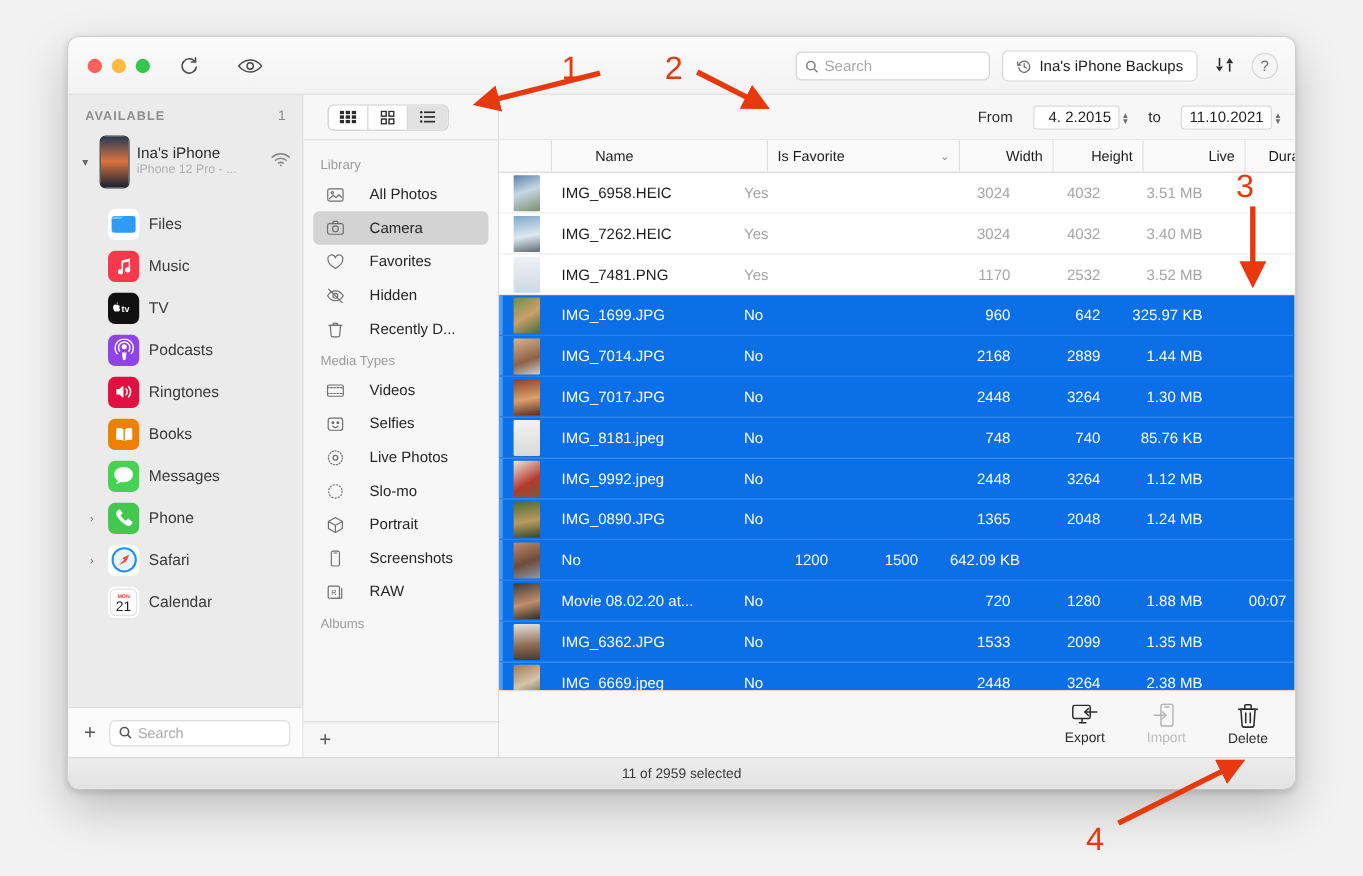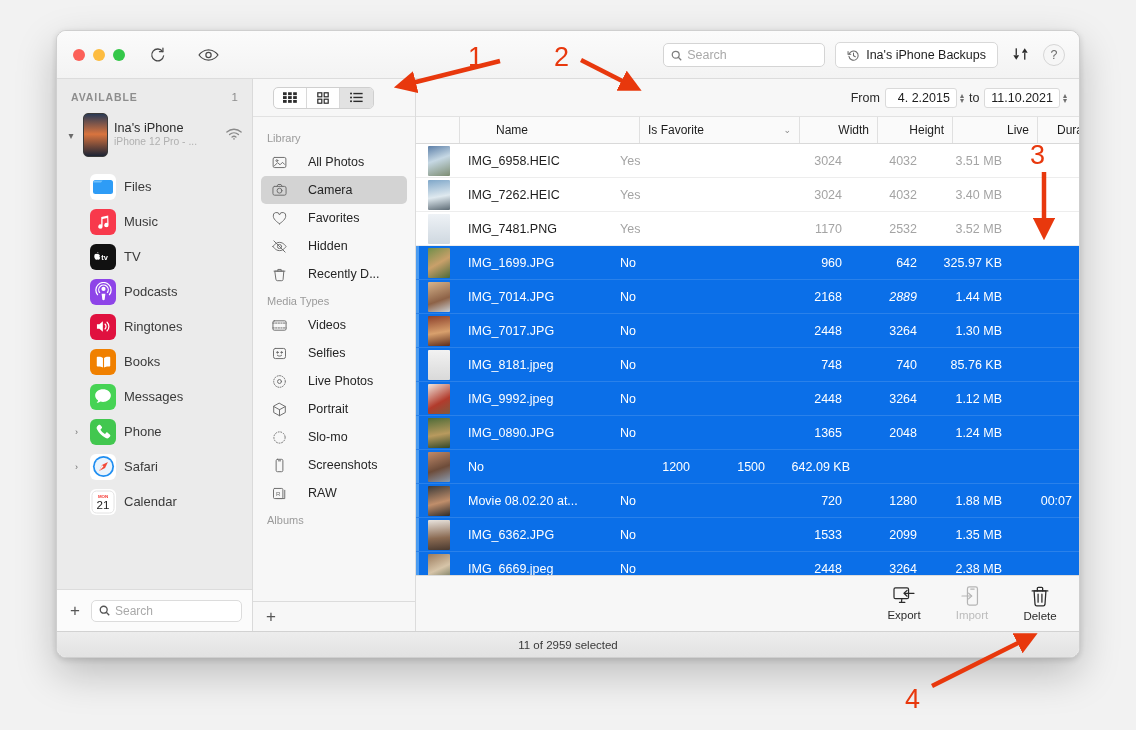--- a/index.html
+++ b/index.html
@@ -131,21 +131,21 @@
   .m-label { font-size: 12.5px; color: #252525; }
   .mid-foot {
     flex: 0 0 30px; border-top: 1px solid #dcdcdc; background: #f7f7f7;
     display: flex; align-items: center; padding-left: 10px;
   }
 
   
   .main { flex: 1; display: flex; flex-direction: column; min-width: 0; background: #fff; }
   .daterow {
     height: 38px; flex: 0 0 38px; border-bottom: 1px solid #e2e2e2; background: #f7f7f7;
-    display: flex; align-items: center; justify-content: flex-end; padding-right: 12px; gap: 5px;
+    display: flex; align-items: center; justify-content: flex-end; padding-right: 12px; gap: 17px;
   }
   .dr-lbl { font-size: 12.5px; color: #2b2b2b; }
   .stepper-wrap { display: flex; align-items: center; gap: 3px; }
   .datefield {
     border: 1px solid #dadada; background: #fff; border-radius: 3px;
     padding: 2px 6px; font-size: 12.5px; color: #1d1d1d; min-width: 72px; text-align: right;
   }
   .stepper { display: flex; flex-direction: column; line-height: 5px; font-size: 8px; color: #6f6f6f; }
 
   
@@ -494,33 +494,33 @@
                 <svg width="15" height="15" viewBox="0 0 16 16" fill="none" stroke="currentColor" stroke-width="1.05" stroke-linecap="round" stroke-linejoin="round">
                   <circle cx="8" cy="8" r="6.2" stroke-dasharray="1 1.6"></circle>
                   <circle cx="8" cy="8" r="2.1"></circle>
                 </svg>
               </span>
               <span class="m-label">Live Photos</span>
             </div>
             <div class="m-row">
               <span class="m-ico">
                 <svg width="15" height="15" viewBox="0 0 16 16" fill="none" stroke="currentColor" stroke-width="1.05" stroke-linecap="round" stroke-linejoin="round">
+                  <circle cx="8" cy="8" r="6" stroke-dasharray="1 1.9"></circle>
+                </svg>
+              </span>
+              <span class="m-label">Slo-mo</span>
+            </div>
+            <div class="m-row">
+              <span class="m-ico">
+                <svg width="15" height="15" viewBox="0 0 16 16" fill="none" stroke="currentColor" stroke-width="1.05" stroke-linecap="round" stroke-linejoin="round">
                   <path d="M8 1.4 14.2 4.8v6.4L8 14.6 1.8 11.2V4.8z"></path>
                   <path d="M1.8 4.8 8 8.2l6.2-3.4M8 8.2v6.4"></path>
                 </svg>
               </span>
               <span class="m-label">Portrait</span>
-            </div>
-            <div class="m-row">
-              <span class="m-ico">
-                <svg width="15" height="15" viewBox="0 0 16 16" fill="none" stroke="currentColor" stroke-width="1.05" stroke-linecap="round" stroke-linejoin="round">
-                  <circle cx="8" cy="8" r="6" stroke-dasharray="1 1.9"></circle>
-                </svg>
-              </span>
-              <span class="m-label">Slo-mo</span>
             </div>
             <div class="m-row">
               <span class="m-ico">
                 <svg width="15" height="15" viewBox="0 0 16 16" fill="none" stroke="currentColor" stroke-width="1.05" stroke-linecap="round" stroke-linejoin="round">
                   <rect x="4.4" y="1.4" width="7.2" height="13.2" rx="1.4"></rect>
                   <path d="M6.8 3h2.4"></path>
                 </svg>
               </span>
               <span class="m-label">Screenshots</span>
             </div>
@@ -633,21 +633,21 @@
               <div class="cell num" style="flex: 0 0 70px;"></div>
             </div>
             <div class="trow sel" style="position: relative;">
               <div class="sw-left"></div>
               <div class="cell" style="flex: 0 0 44px;">
                 <div class="thumb" style="background: linear-gradient(160deg, rgb(214, 180, 140), rgb(141, 98, 71) 60%, rgb(201, 207, 212));"></div>
               </div>
               <div class="cell" style="flex: 0 0 152px;">IMG_7014.JPG</div>
               <div class="cell" style="flex: 0 0 160px;">No</div>
               <div class="cell num" style="flex: 0 0 78px;">2168</div>
-              <div class="cell num" style="flex: 0 0 75px; font-style: italic;">2889</div>
+              <div class="cell num" style="flex: 0 0 75px;">2889</div>
               <div class="cell num" style="flex: 0 0 85px;">1.44 MB</div>
               <div class="cell num" style="flex: 0 0 70px;"></div>
             </div>
             <div class="trow sel" style="position: relative;">
               <div class="sw-left"></div>
               <div class="cell" style="flex: 0 0 44px;">
                 <div class="thumb" style="background: linear-gradient(170deg, rgb(139, 63, 42), rgb(216, 160, 109) 55%, rgb(93, 44, 28));"></div>
               </div>
               <div class="cell" style="flex: 0 0 152px;">IMG_7017.JPG</div>
               <div class="cell" style="flex: 0 0 160px;">No</div>

